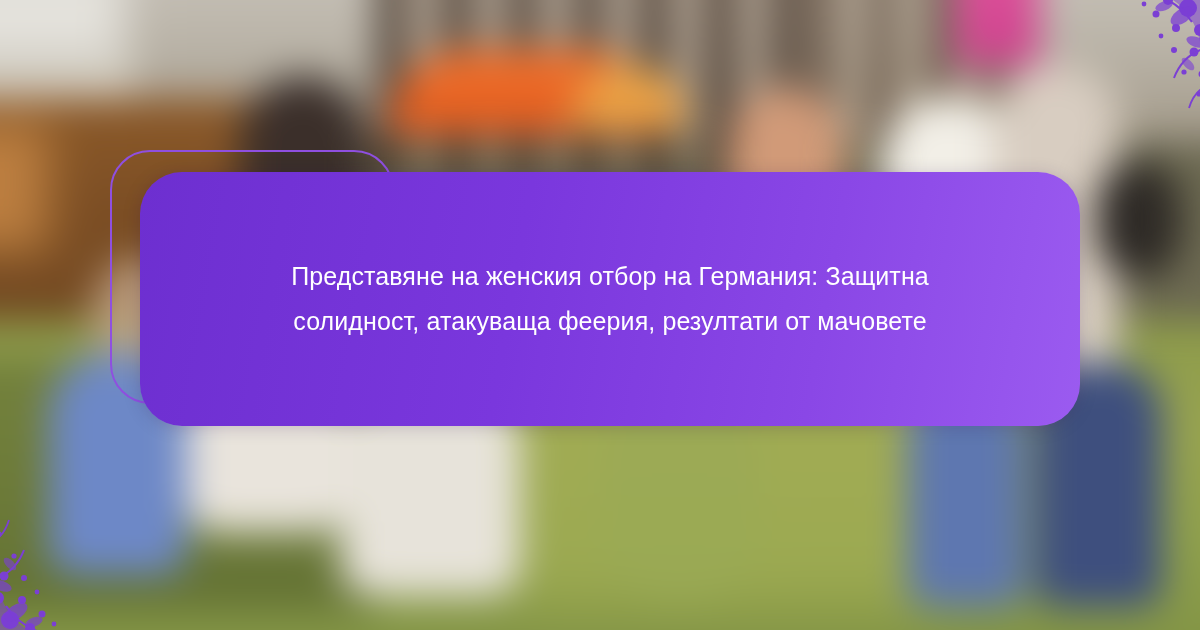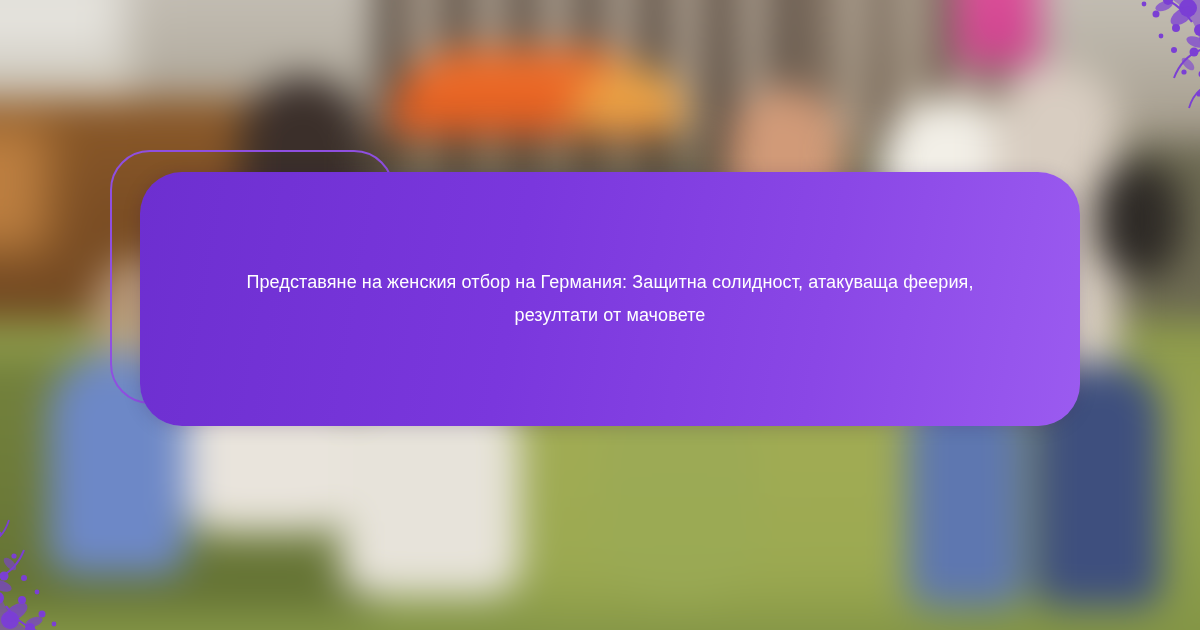--- a/index.html
+++ b/index.html
@@ -170,21 +170,21 @@
     box-shadow: 0 2px 18px rgba(40, 10, 80, .18);
   }
 
   .title-text {
     width: 760px;
     margin: 0;
     padding: 0 24px;
     text-align: center;
     color: #ffffff;
     font-family: "Liberation Sans", sans-serif;
-    font-size: 18px;
+    font-size: 25px;
     font-weight: 400;
     line-height: 1.82;
     letter-spacing: .1px;
   }
 </style>
 </head>
 <body>
 
 <div class="canvas">
 

